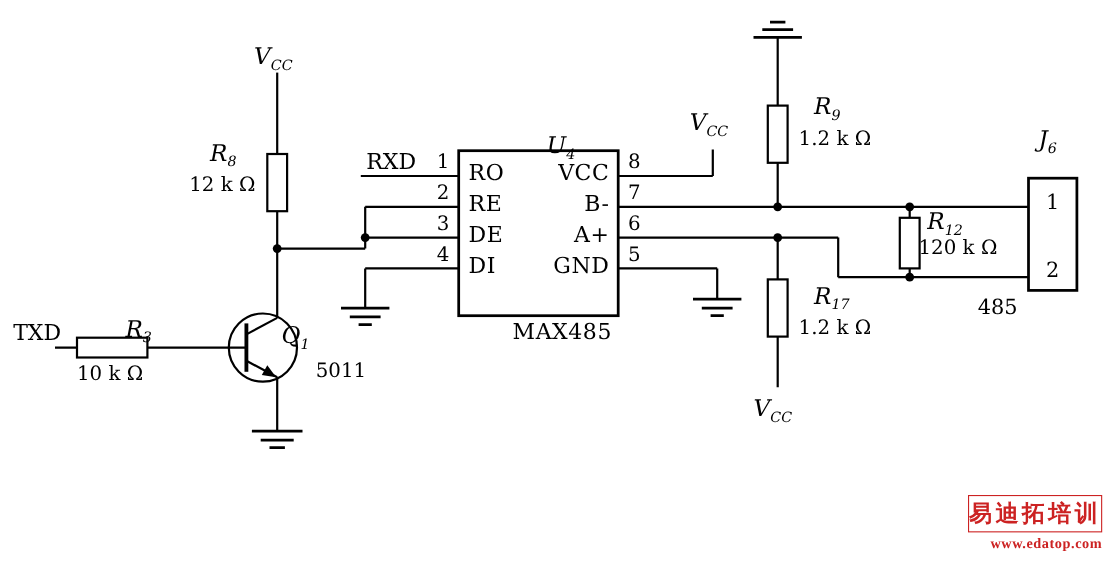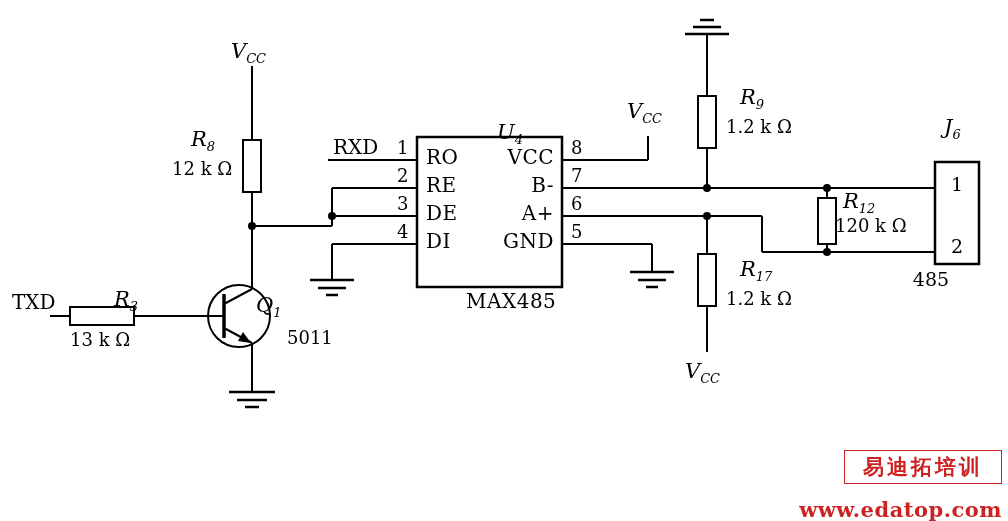--- a/index.html
+++ b/index.html
@@ -29,23 +29,23 @@
     text-align:center; font-size:29px; font-weight:600; letter-spacing:2px;
   }
   .caption .cap-title { margin-left:30px; }
 
   .watermark {
     position:absolute; right:6px; top:450px; text-align:right;
     color:var(--watermark);
   }
   .watermark .brand {
     display:inline-block; font-size:21px; font-weight:bold; letter-spacing:3px;
-    border:1px solid currentColor; padding:2px 18px;
+    border:1px solid currentColor; padding:2px 0;
   }
-  .watermark .url { margin-top:13px; font-size:21px; font-weight:bold; letter-spacing:0.5px; }
+  .watermark .url { margin-top:2px; font-size:13px; font-weight:bold; letter-spacing:0.5px;font-family:Liberation Serif, serif; }
 </style>
 </head>
 <body>
 
 <div class="canvas">
 
   <svg class="wires" width="1008" height="521" viewBox="0 0 1008 521">
 
     <g stroke="#000" stroke-width="2" fill="none">
       <path d="M252,66 V140"></path>
@@ -121,21 +121,21 @@
   <div class="lbl ref" style="left:627px; top:100px;">
     <span>V</span><sub>CC</sub>
   </div>
   <div class="lbl ref" style="left:685px; top:360px;">
     <span>V</span><sub>CC</sub>
   </div>
 
   <div class="lbl ref" style="left:86px; top:288px;margin-left:28px;">
     <span>R</span><sub>3</sub>
   </div>
-  <div class="lbl val" style="left:70px; top:331px;">13 k Ω</div>
+  <div class="lbl val" style="left:70px; top:331px;">10 k Ω</div>
 
   <div class="lbl ref" style="left:191px; top:128px;">
     <span>R</span><sub>8</sub>
   </div>
   <div class="lbl val" style="left:172px; top:160px;">12 k Ω</div>
 
   <div class="lbl ref" style="left:256px; top:294px;">
     <span>Q</span><sub>1</sub>
   </div>
   <div class="lbl val" style="left:287px; top:329px;">5011</div>
@@ -178,21 +178,21 @@
   <div class="lbl ref" style="left:843px; top:190px;">
     <span>R</span><sub>12</sub>
   </div>
   <div class="lbl val" style="left:835px; top:217px;">120 k Ω</div>
 
   <div class="lbl ref" style="left:944px; top:116px;">
     <span>J</span><sub>6</sub>
   </div>
   <div class="lbl jpin" style="left:935px; top:175px;">1</div>
   <div class="lbl jpin" style="left:935px; top:237px;">2</div>
-  <div class="lbl j485" style="left:905px; top:270px;">485</div>
+  <div class="lbl j485" style="left:881px; top:270px;">485</div>
 
 
   <div class="watermark">
     <span class="brand">易迪拓培训</span>
     <div class="url">www.edatop.com</div>
   </div>
 
 </div>
 
 </body></html>

